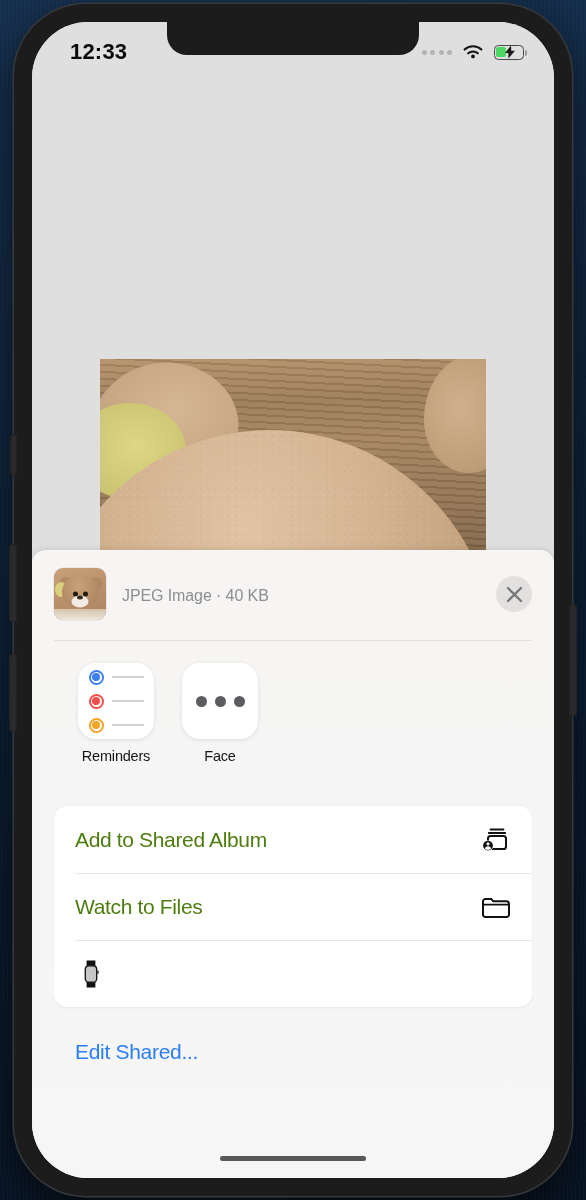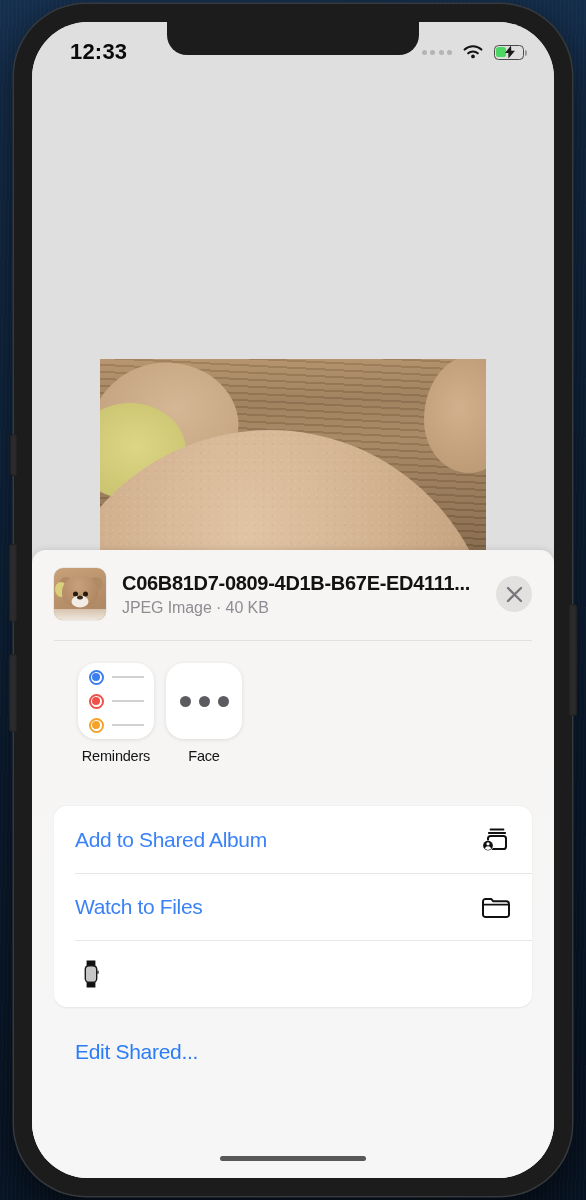--- a/index.html
+++ b/index.html
@@ -135,21 +135,21 @@
     white-space:nowrap; overflow:hidden; line-height:1.2;
   }
   .file-sub{ font-size:16px; color:#8d8d92; margin-top:4px; letter-spacing:-.1px; }
   .close-btn{
     width:36px; height:36px; border-radius:50%; flex:none; margin-left:10px;
     background:#e2e1e0; display:flex; align-items:center; justify-content:center;
   }
   .divider{ height:1px; background:#e3e1df; margin:0 22px; }
 
   
-  .apps-row{ display:flex; gap:8px; padding:22px 0 10px 44px; }
+  .apps-row{ display:flex; gap:24px; padding:22px 0 10px 44px; }
   .app{ width:80px; display:flex; flex-direction:column; align-items:center; }
   .app-icon{
     width:76px; height:76px; border-radius:18px; background:#fff;
     box-shadow:0 1px 4px rgba(0,0,0,.10);
     display:flex; align-items:center; justify-content:center; position:relative;
   }
   .rem-list{ display:flex; flex-direction:column; gap:9px; }
   .rem-row{ display:flex; align-items:center; gap:8px; }
   .rem-dot{ width:15px; height:15px; border-radius:50%; border:2.6px solid; flex:none; position:relative; }
   .rem-dot::after{ content:""; position:absolute; inset:1.6px; border-radius:50%; }
@@ -166,21 +166,21 @@
     margin:32px 22px 0 22px; background:#fff; border-radius:13px; overflow:hidden;
     box-shadow:0 .5px 2px rgba(0,0,0,.07);
   }
   .action-row{
     height:67px; display:flex; align-items:center; justify-content:space-between;
     padding:0 20px 0 21px; position:relative;
   }
   .action-row + .action-row::before{
     content:""; position:absolute; left:21px; right:0; top:0; height:1px; background:#e8e7e6;
   }
-  .action-label{ font-size:21px; color:#3b82f6; letter-spacing:-.35px; }
+  .action-label{ font-size:21px; color:#4d7c0f; letter-spacing:-.35px; }
   .action-icon{ width:32px; height:32px; display:flex; align-items:center; justify-content:center; }
 
   .edit-actions{
     font-size:21px; color:#2b7cf6; letter-spacing:-.3px;
     padding:33px 0 0 43px;
   }
 
   .home-indicator{
     position:absolute; left:50%; transform:translateX(-50%); bottom:17px;
     width:146px; height:5.5px; border-radius:3px; background:#3c3c3c; opacity:.85;
@@ -245,21 +245,20 @@
           <div class="t-yellow"></div>
           <div class="t-face">
             <div class="t-eye l"></div>
             <div class="t-eye r"></div>
             <div class="t-muz"></div>
             <div class="t-nose"></div>
           </div>
           <div class="t-bot"></div>
         </div>
         <div class="file-meta">
-          <div class="file-name">C06B81D7-0809-4D1B-B67E-ED4111...</div>
           <div class="file-sub">JPEG Image · 40 KB</div>
         </div>
         <div class="close-btn">
           <svg width="17" height="17" viewBox="0 0 17 17">
             <path d="M2 2 15 15M15 2 2 15" stroke="#77767a" stroke-width="2.3" stroke-linecap="round"></path>
           </svg>
         </div>
       </div>
 
       <div class="divider"></div>

